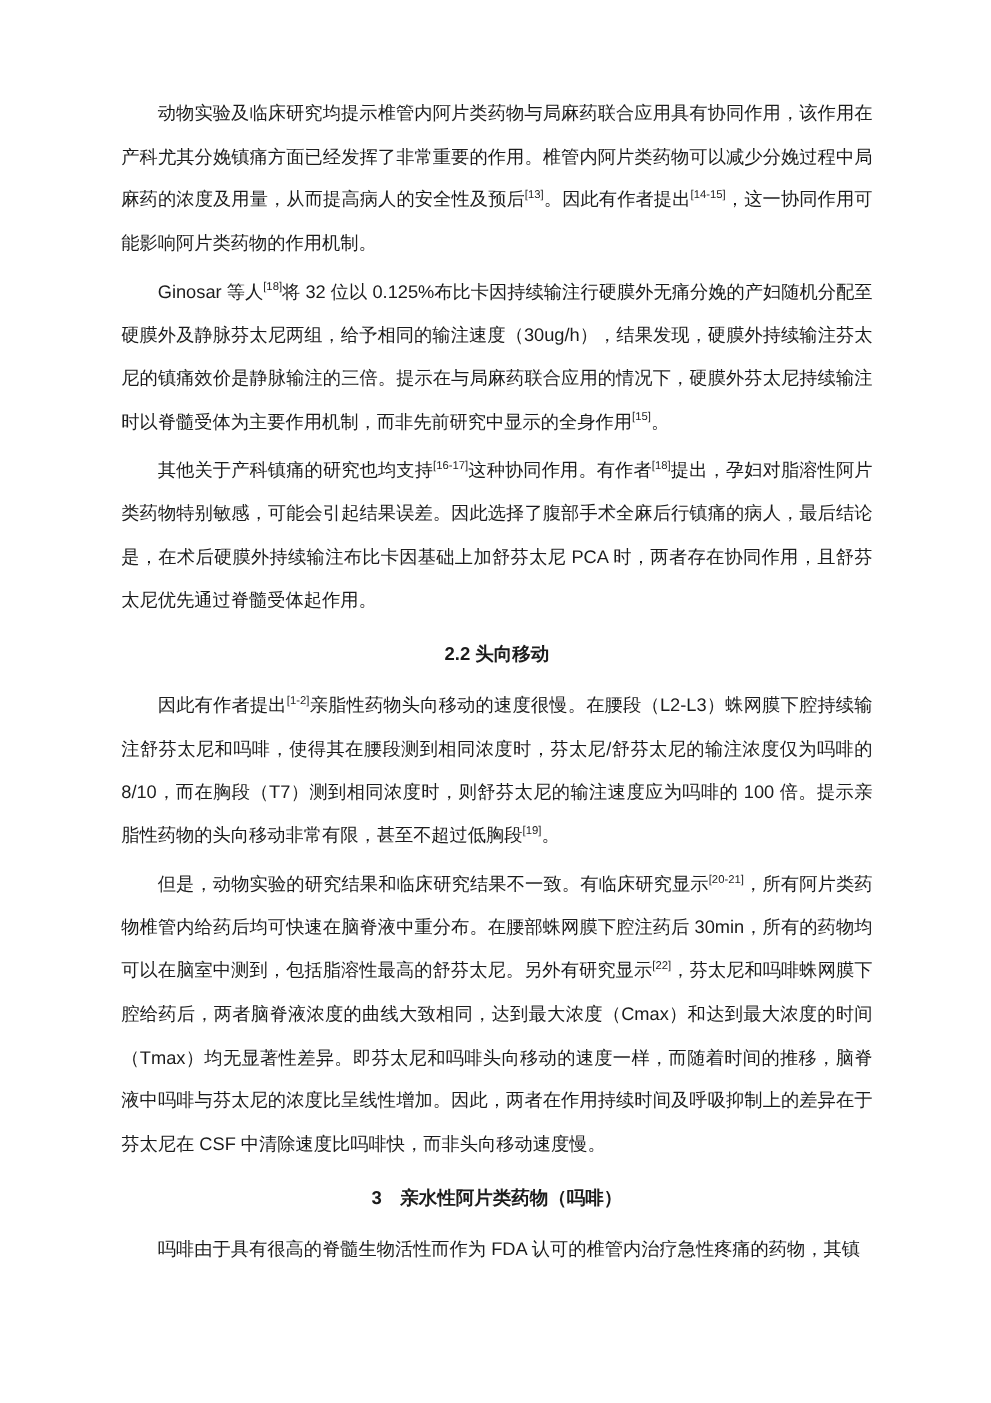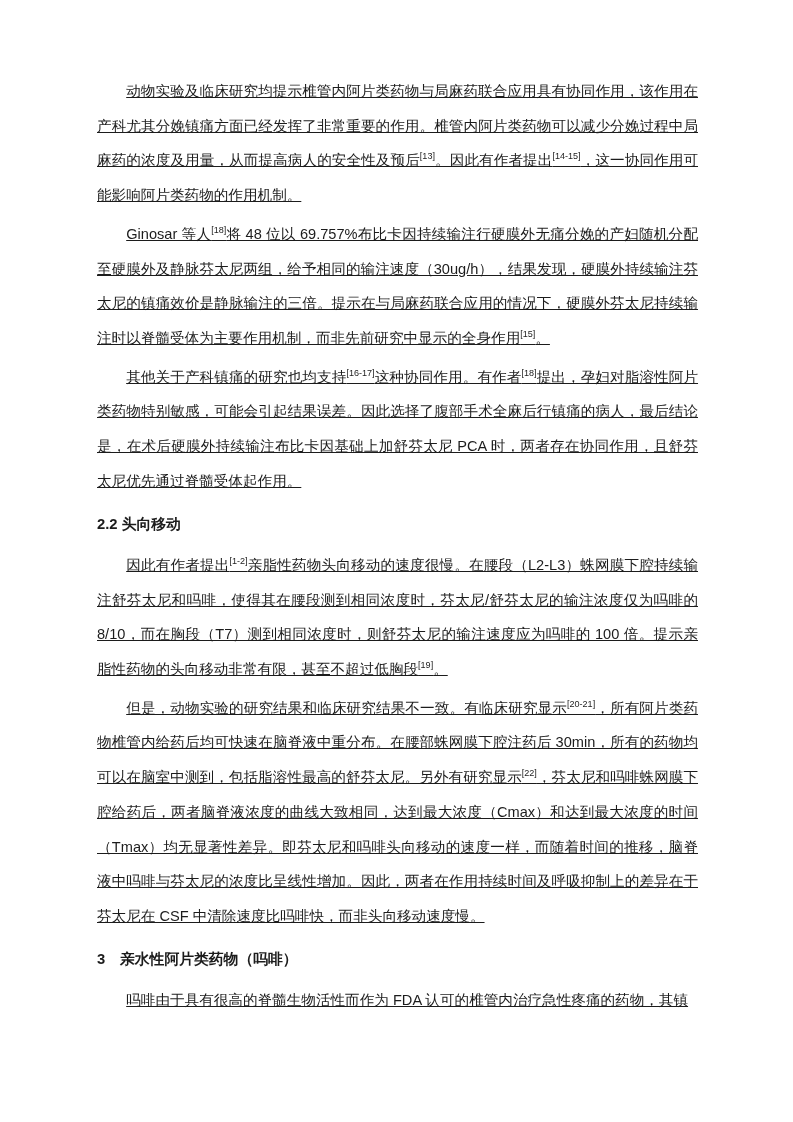--- a/index.html
+++ b/index.html
@@ -23,42 +23,41 @@
     width: 601px;
     font-size: 14.6px;
     line-height: 2.38;
     text-align: justify;
     text-justify: inter-ideograph;
   }
   .para {
     margin: 0 0 4px 0;
     text-indent: 2em;
     font-weight: 400;
-    text-decoration: underline;
   }
   .heading {
     margin: 8px 0 6px 0;
     font-size: 14.8px;
     font-weight: 700;
     text-indent: 0;
-    text-align: left;
+    text-align: center;
   }
   sup.cite {
     font-size: 0.62em;
     vertical-align: super;
     line-height: 0;
   }
 </style>
 </head>
 <body>
 
 <div class="page">
   <main class="page-body">
       <p class="para"><span>动物实验及临床研究均提示椎管内阿片类药物与局麻药联合应用具有协同作用，该作用在产科尤其分娩镇痛方面已经发挥了非常重要的作用。椎管内阿片类药物可以减少分娩过程中局麻药的浓度及用量，从而提高病人的安全性及预后</span><sup class="cite">[13]</sup><span>。因此有作者提出</span><sup class="cite">[14-15]</sup><span>，这一协同作用可能影响阿片类药物的作用机制。</span></p>
-      <p class="para"><span>Ginosar 等人</span><sup class="cite">[18]</sup><span>将 48 位以 69.757%布比卡因持续输注行硬膜外无痛分娩的产妇随机分配至硬膜外及静脉芬太尼两组，给予相同的输注速度（30ug/h），结果发现，硬膜外持续输注芬太尼的镇痛效价是静脉输注的三倍。提示在与局麻药联合应用的情况下，硬膜外芬太尼持续输注时以脊髓受体为主要作用机制，而非先前研究中显示的全身作用</span><sup class="cite">[15]</sup><span>。</span></p>
+      <p class="para"><span>Ginosar 等人</span><sup class="cite">[18]</sup><span>将 32 位以 0.125%布比卡因持续输注行硬膜外无痛分娩的产妇随机分配至硬膜外及静脉芬太尼两组，给予相同的输注速度（30ug/h），结果发现，硬膜外持续输注芬太尼的镇痛效价是静脉输注的三倍。提示在与局麻药联合应用的情况下，硬膜外芬太尼持续输注时以脊髓受体为主要作用机制，而非先前研究中显示的全身作用</span><sup class="cite">[15]</sup><span>。</span></p>
       <p class="para"><span>其他关于产科镇痛的研究也均支持</span><sup class="cite">[16-17]</sup><span>这种协同作用。有作者</span><sup class="cite">[18]</sup><span>提出，孕妇对脂溶性阿片类药物特别敏感，可能会引起结果误差。因此选择了腹部手术全麻后行镇痛的病人，最后结论是，在术后硬膜外持续输注布比卡因基础上加舒芬太尼 PCA 时，两者存在协同作用，且舒芬太尼优先通过脊髓受体起作用。</span></p>
       <h2 class="heading"><span>2.2 头向移动</span></h2>
       <p class="para"><span>因此有作者提出</span><sup class="cite">[1-2]</sup><span>亲脂性药物头向移动的速度很慢。在腰段（L2-L3）蛛网膜下腔持续输注舒芬太尼和吗啡，使得其在腰段测到相同浓度时，芬太尼/舒芬太尼的输注浓度仅为吗啡的 8/10，而在胸段（T7）测到相同浓度时，则舒芬太尼的输注速度应为吗啡的 100 倍。提示亲脂性药物的头向移动非常有限，甚至不超过低胸段</span><sup class="cite">[19]</sup><span>。</span></p>
       <p class="para"><span>但是，动物实验的研究结果和临床研究结果不一致。有临床研究显示</span><sup class="cite">[20-21]</sup><span>，所有阿片类药物椎管内给药后均可快速在脑脊液中重分布。在腰部蛛网膜下腔注药后 30min，所有的药物均可以在脑室中测到，包括脂溶性最高的舒芬太尼。另外有研究显示</span><sup class="cite">[22]</sup><span>，芬太尼和吗啡蛛网膜下腔给药后，两者脑脊液浓度的曲线大致相同，达到最大浓度（Cmax）和达到最大浓度的时间（Tmax）均无显著性差异。即芬太尼和吗啡头向移动的速度一样，而随着时间的推移，脑脊液中吗啡与芬太尼的浓度比呈线性增加。因此，两者在作用持续时间及呼吸抑制上的差异在于芬太尼在 CSF 中清除速度比吗啡快，而非头向移动速度慢。</span></p>
       <h2 class="heading"><span>3　亲水性阿片类药物（吗啡）</span></h2>
       <p class="para"><span>吗啡由于具有很高的脊髓生物活性而作为 FDA 认可的椎管内治疗急性疼痛的药物，其镇</span></p>
     </main>
 </div>
 
 </body></html>

